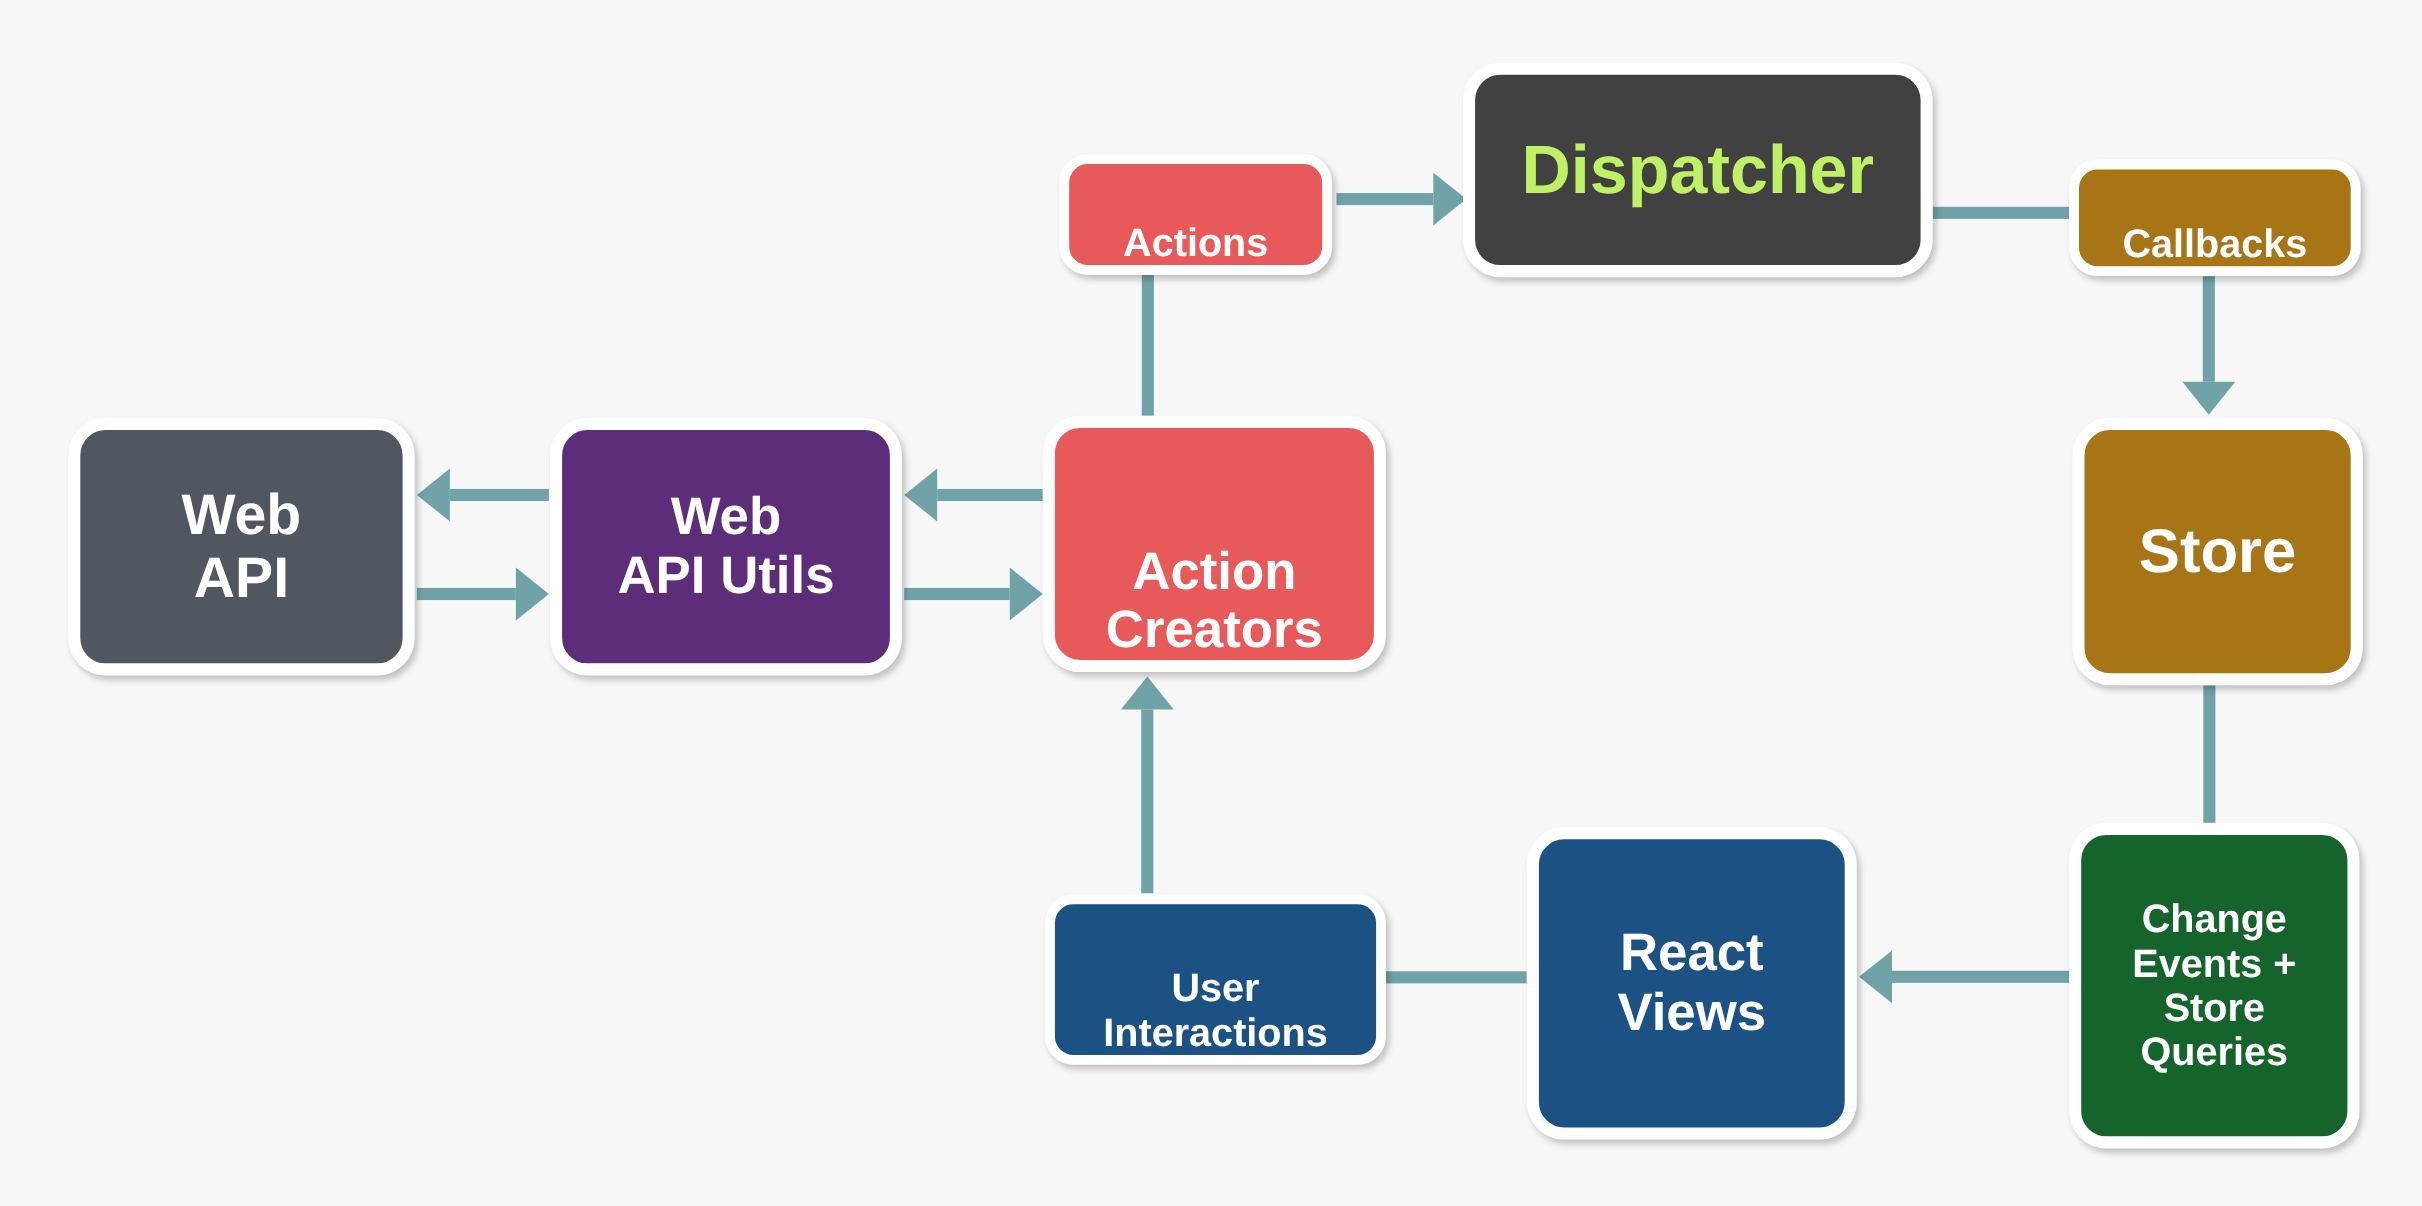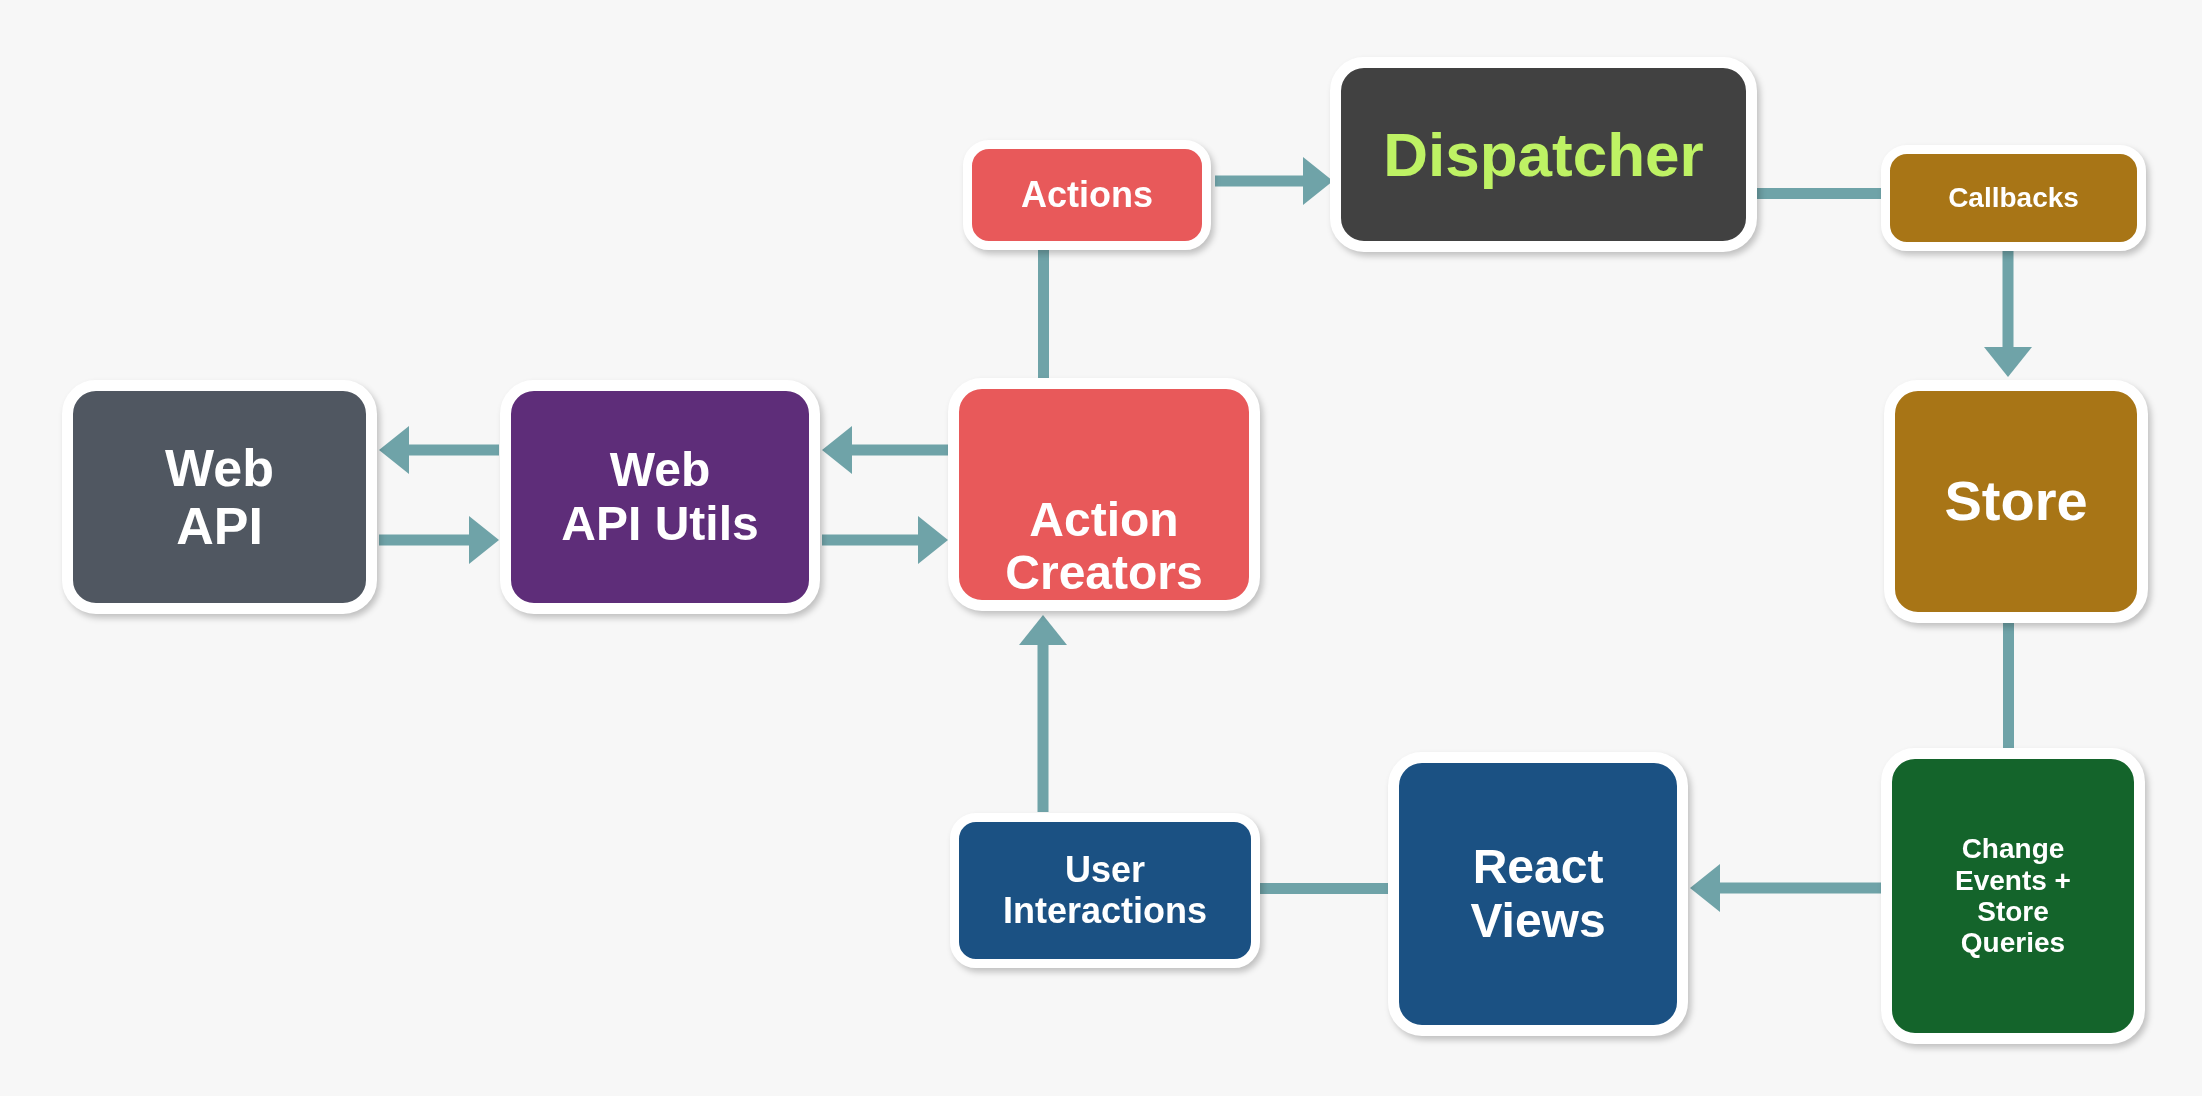--- a/index.html
+++ b/index.html
@@ -37,20 +37,21 @@
   .node-label {
     display: block;
     white-space: pre-line;
   }
 
   
   .pill {
     border-width: 9px;
     border-radius: 26px;
     font-size: 34px;
+    align-items: flex-end;
   }
   
   .big {
     border-width: 11px;
     border-radius: 34px;
   }
 
   
   .conn {
     position: absolute;
@@ -128,23 +129,23 @@
       <div class="conn" style="left: 379px; top: 516px; width: 120px; height: 48px;">
         <svg width="120" height="48" viewBox="0 0 120 48">
           <rect x="0" y="18.5" width="90" height="11" fill="#6fa3a8"></rect>
           <polygon points="90,0 120,24 90,48" fill="#6fa3a8"></polygon>
         </svg>
       </div>
     </div>
   <div id="node-layer">
       <div class="node pill" style="left: 963px; top: 140px; width: 248px; height: 110px; background: rgb(232, 89, 90); color: rgb(255, 255, 255); font-size: 36px;"><span class="node-label">Actions</span></div>
       <div class="node big" style="left: 1330px; top: 57px; width: 427px; height: 195px; background: rgb(65, 65, 65); color: #bef264; font-size: 62px;"><span class="node-label">Dispatcher</span></div>
-      <div class="node pill" style="left: 1881px; top: 145px; width: 265px; height: 106px; background: rgb(168, 117, 22); color: rgb(255, 255, 255); font-size: 28px;"><span class="node-label">Callbacks</span></div>
+      <div class="node pill" style="left: 1881px; top: 145px; width: 265px; height: 106px; background: rgb(168, 117, 22); color: rgb(255, 255, 255); font-size: 36px;"><span class="node-label">Callbacks</span></div>
       <div class="node big" style="left: 1884px; top: 380px; width: 264px; height: 243px; background: rgb(168, 117, 22); color: rgb(255, 255, 255); font-size: 56px;"><span class="node-label">Store</span></div>
-      <div class="node big" style="left: 1881px; top: 748px; width: 264px; height: 296px; background: rgb(20, 100, 43); color: rgb(255, 255, 255); font-size: 28px;"><span class="node-label">Change
+      <div class="node big" style="left: 1881px; top: 748px; width: 264px; height: 296px; background: rgb(20, 100, 43); color: rgb(255, 255, 255); font-size: 36px;"><span class="node-label">Change
 Events +
 Store
 Queries</span></div>
       <div class="node big" style="left: 1388px; top: 752px; width: 300px; height: 284px; background: rgb(27, 81, 131); color: rgb(255, 255, 255); font-size: 48px;"><span class="node-label">React
 Views</span></div>
       <div class="node pill" style="left: 950px; top: 813px; width: 310px; height: 155px; background: rgb(27, 81, 131); color: rgb(255, 255, 255); font-size: 36px;"><span class="node-label">User
 Interactions</span></div>
       <div class="node big" style="left: 948px; top: 378px; width: 312px; height: 233px; background: rgb(232, 89, 90); color: rgb(255, 255, 255); font-size: 48px; align-items: flex-end;"><span class="node-label">Action
 Creators</span></div>
       <div class="node big" style="left: 500px; top: 380px; width: 320px; height: 234px; background: rgb(94, 45, 121); color: rgb(255, 255, 255); font-size: 48px;"><span class="node-label">Web

